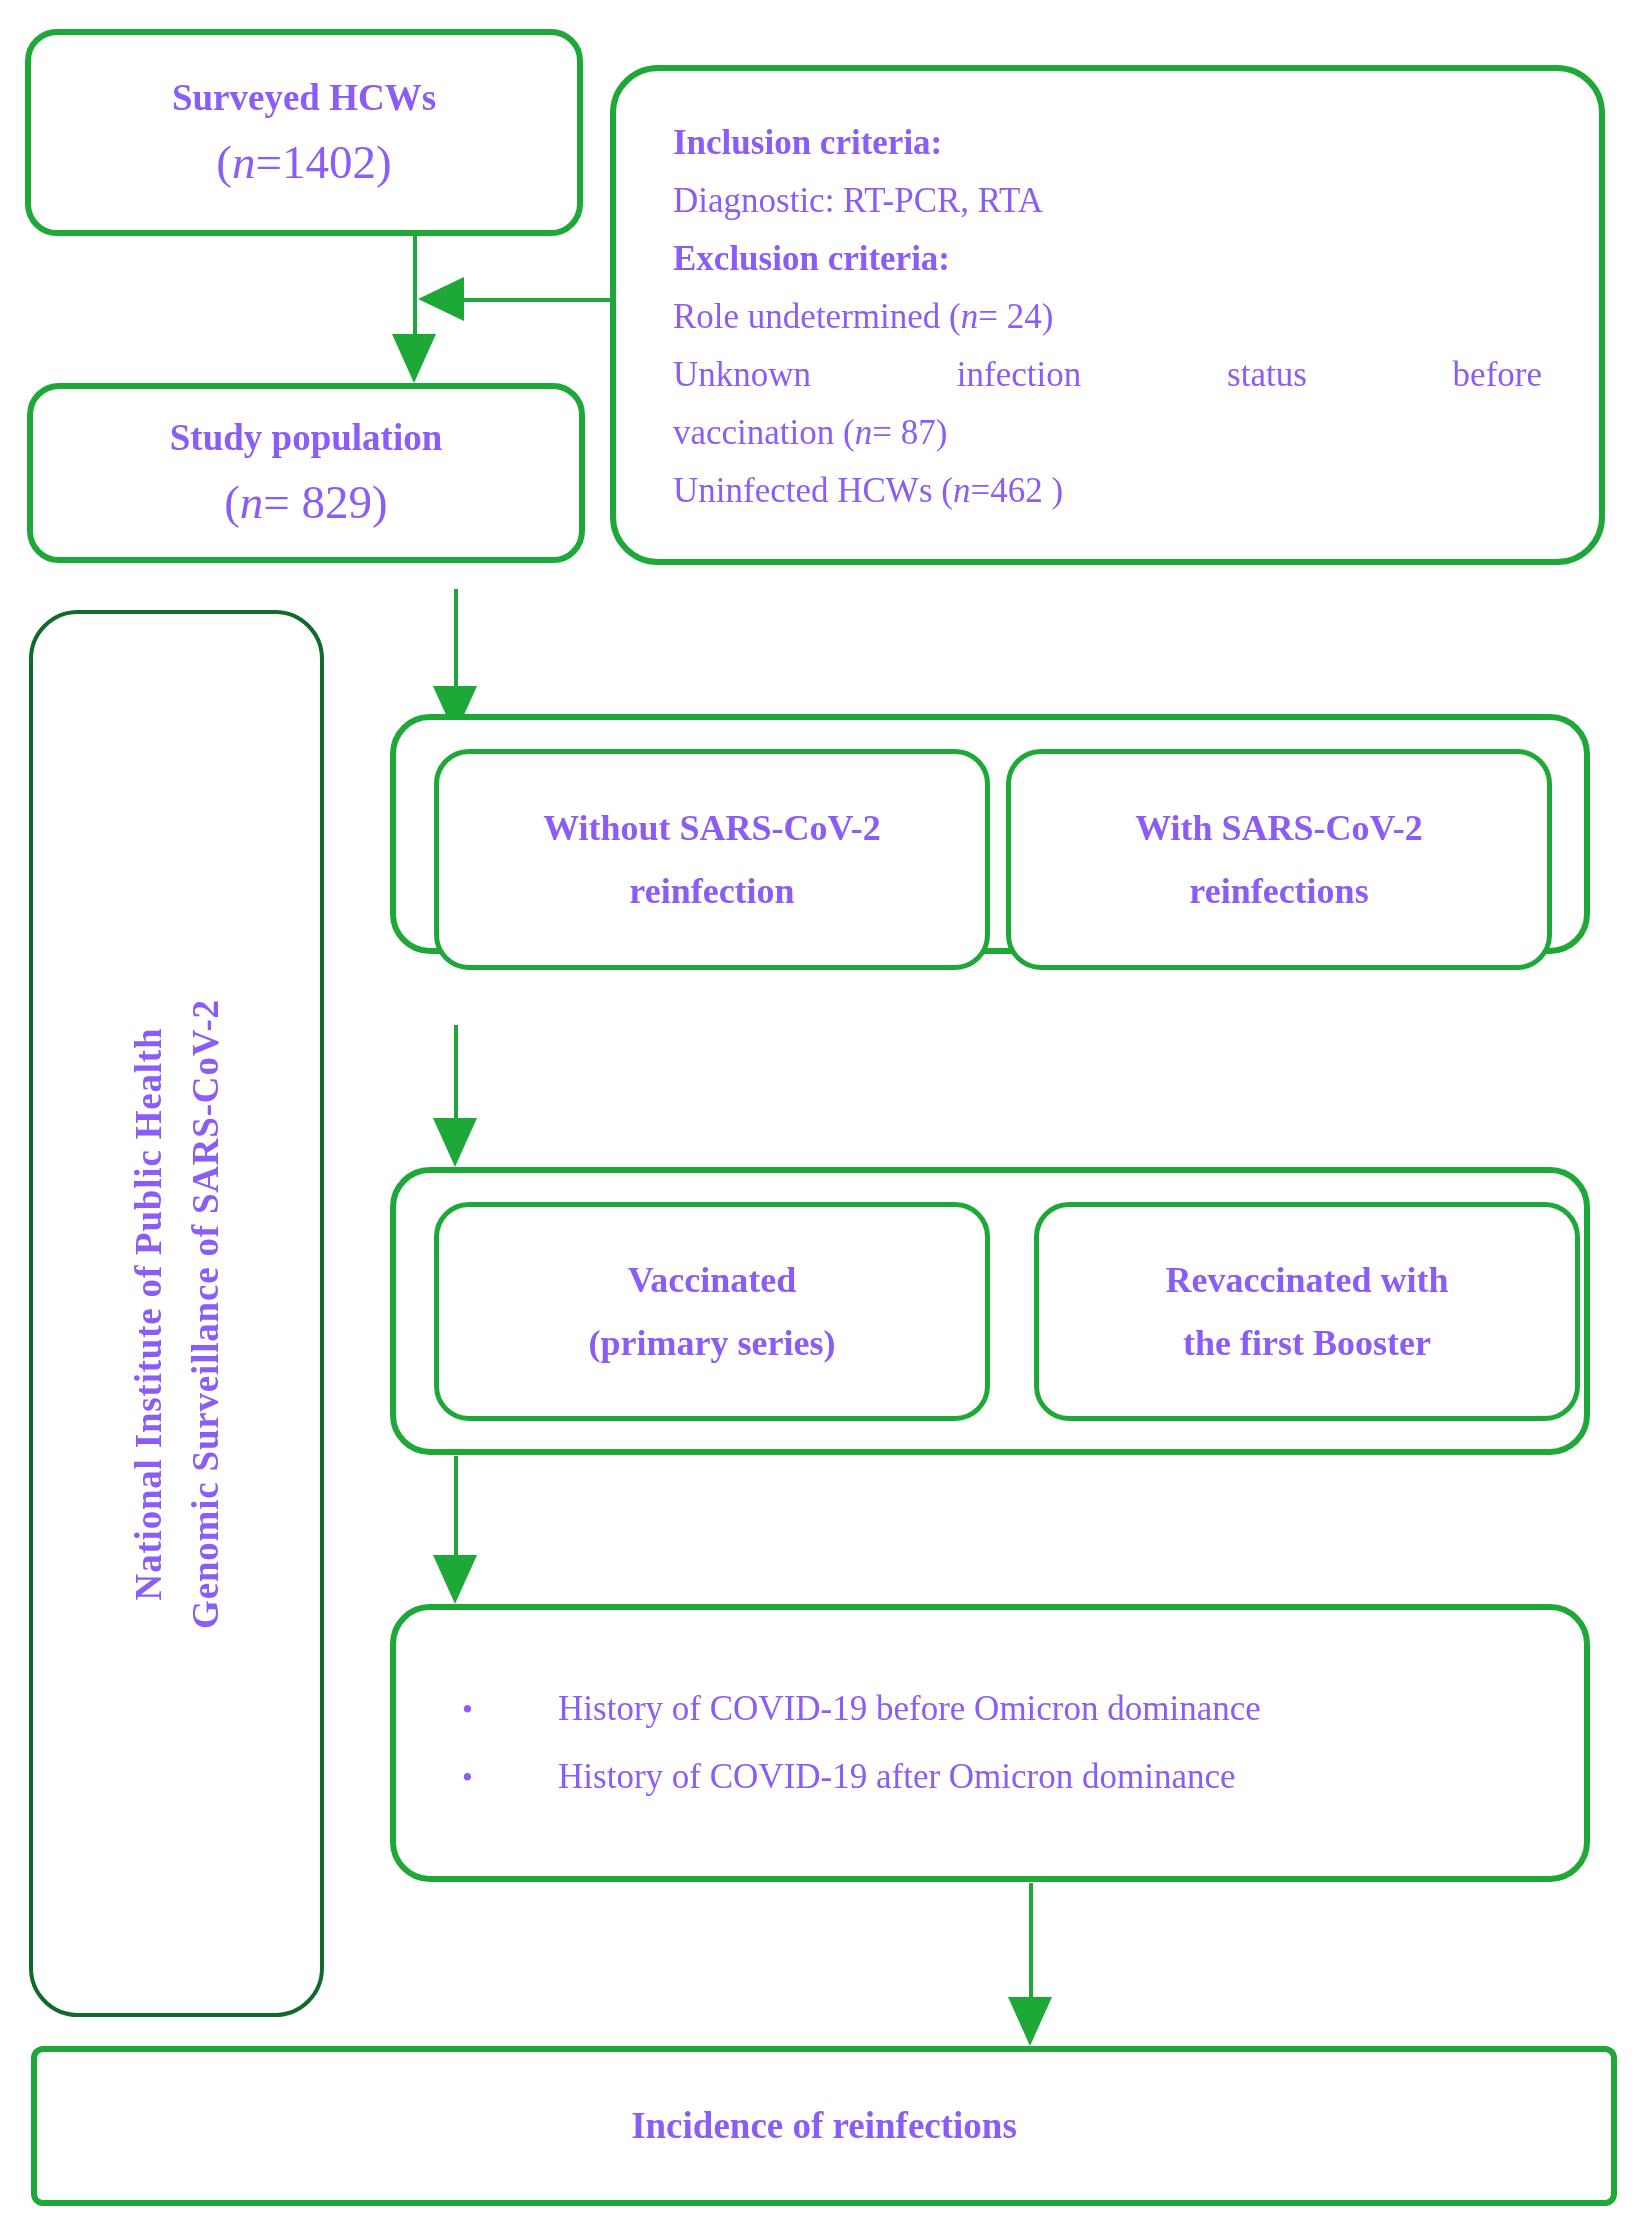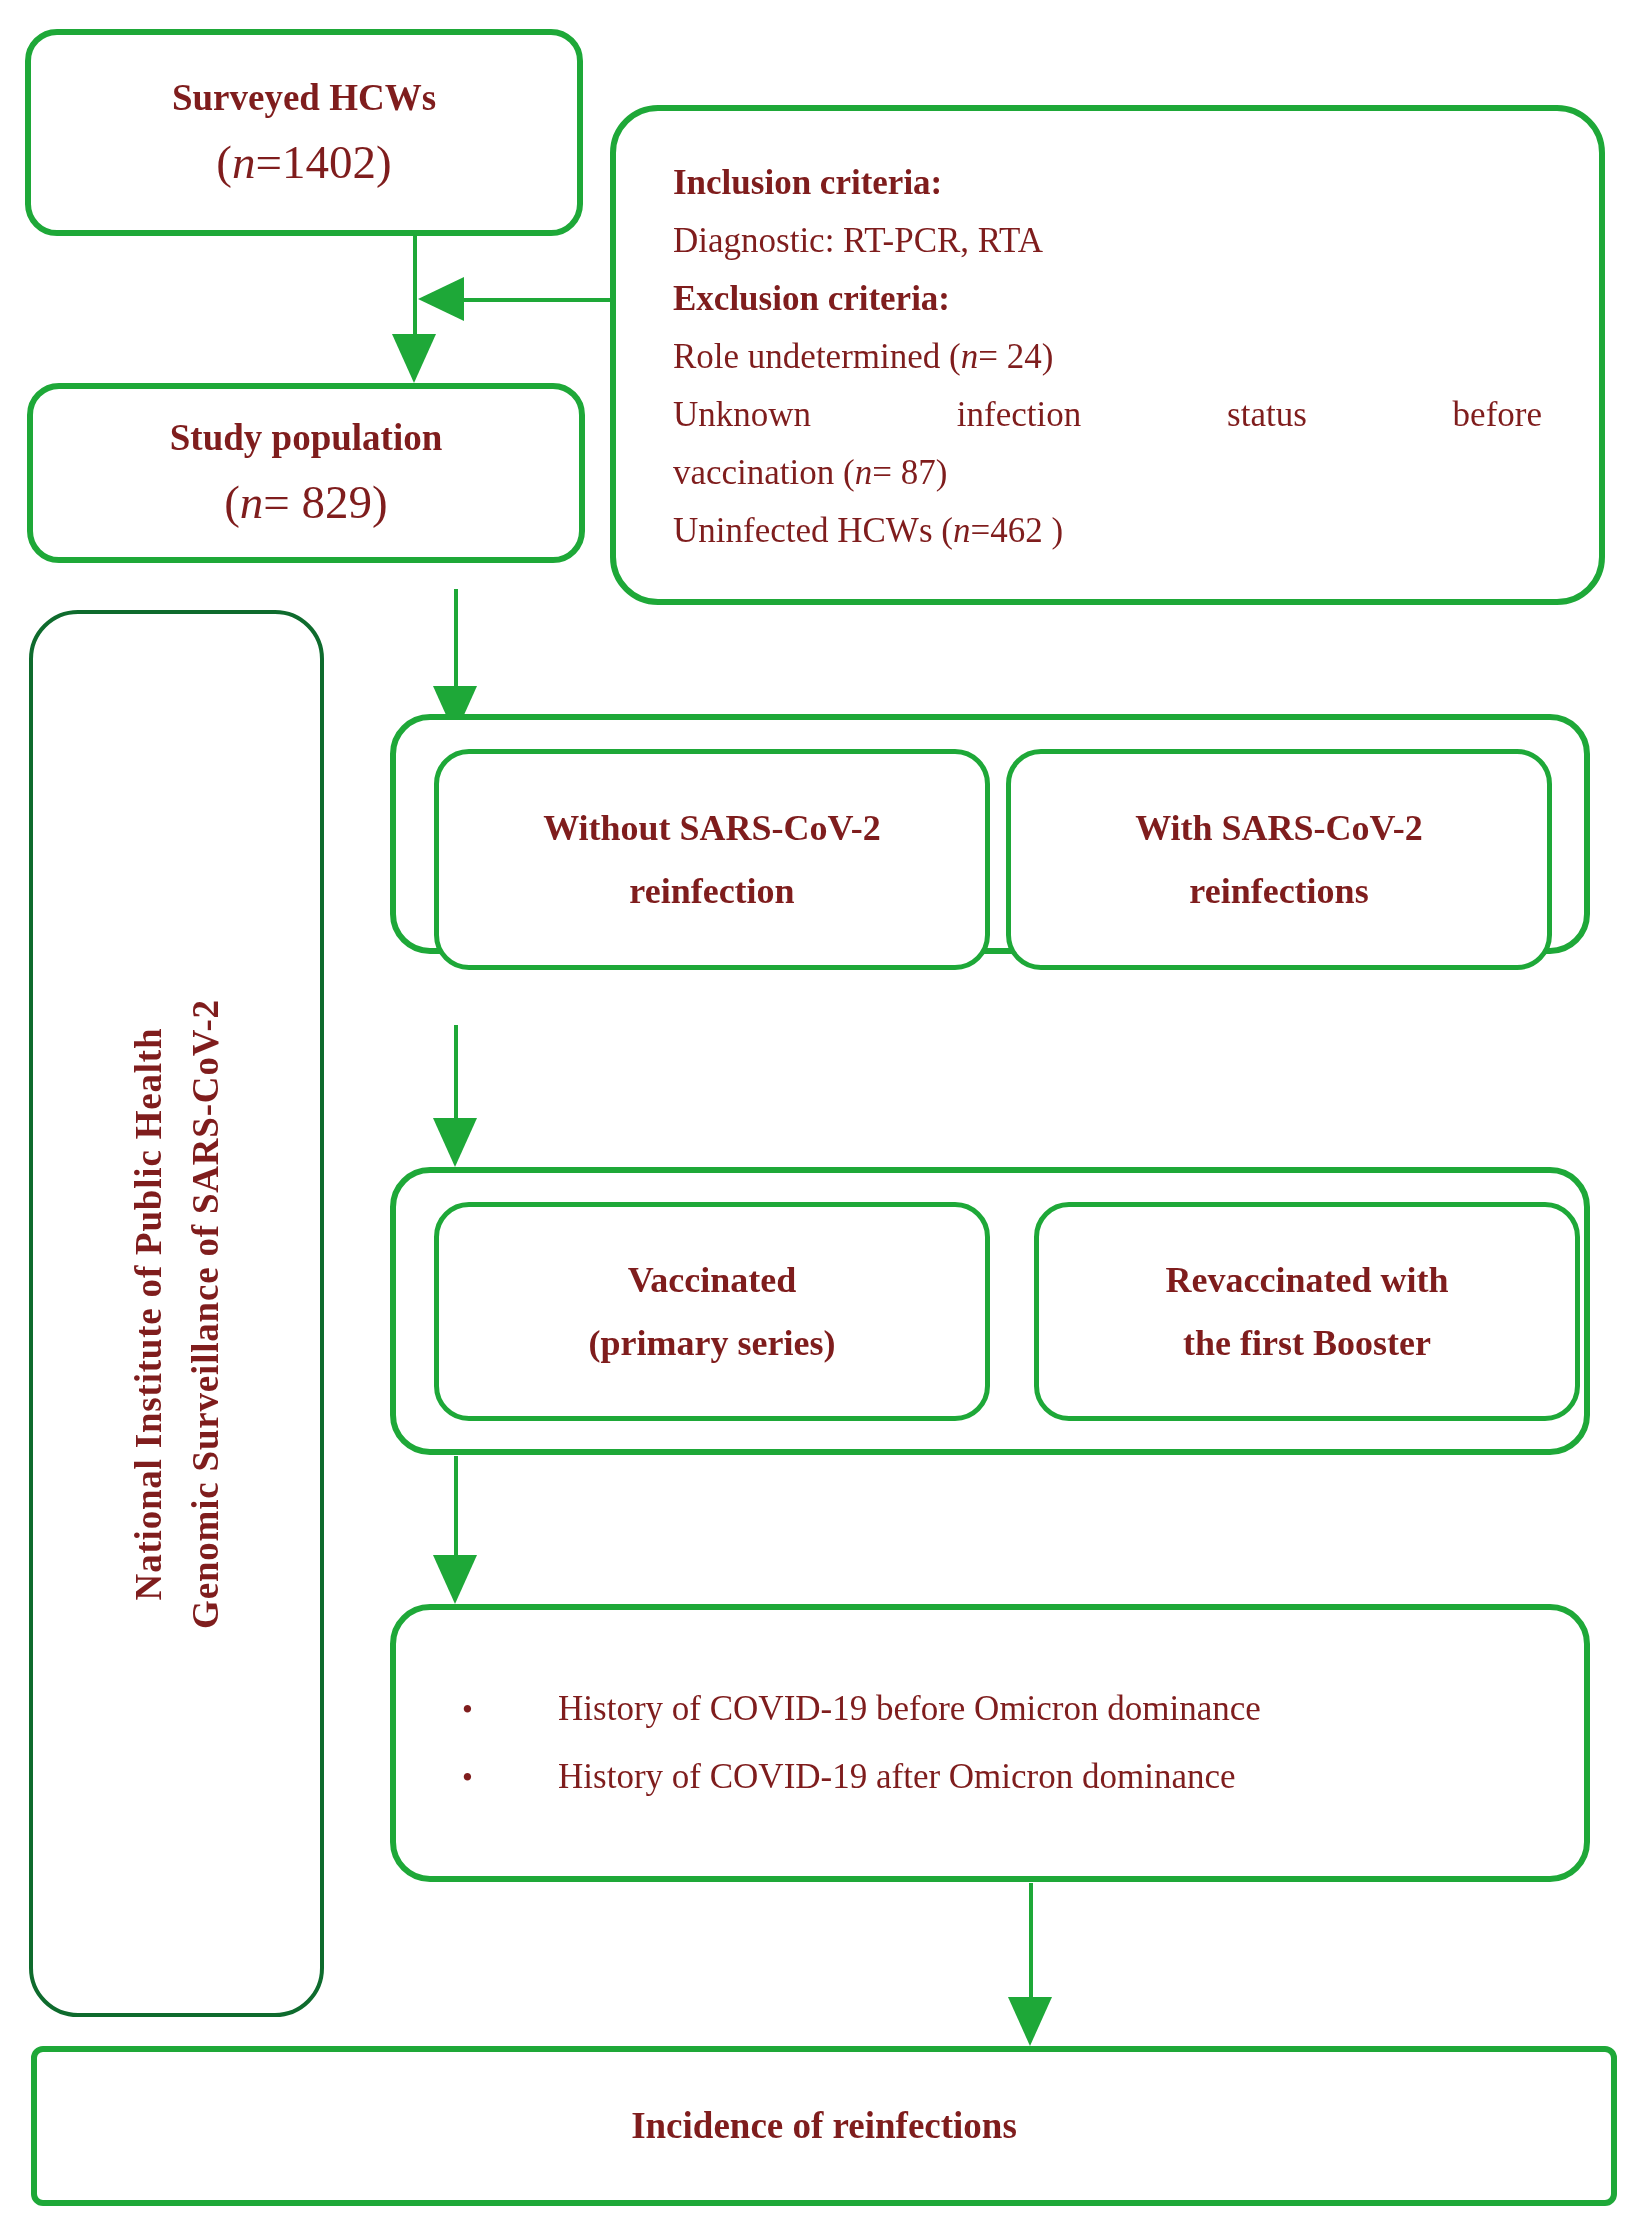--- a/index.html
+++ b/index.html
@@ -2,21 +2,21 @@
 <html style="--green: #1ea838; --dkgreen: #0e6b2d;font-size:12.3px"><head>
 <meta charset="utf-8">
 <style>
   html,body { margin:0; padding:0; background:#ffffff; }
   #canvas {
     position:relative;
     width:1644px;
     height:2216px;
     background:#ffffff;
     font-family:"Liberation Serif", "DejaVu Serif", serif;
-    color:#7f1d1d;
+    color:#8b5cf6;
     overflow:hidden;
   }
   .box {
     position:absolute;
     background:#ffffff;
     border:6.1px solid var(--green);
     border-radius:35px;
     display:flex;
     flex-direction:column;
     align-items:center;
@@ -28,21 +28,20 @@
   .sub   { font-size:47px; line-height:1.5; }
   .ital  { font-style:italic; }
 
   
   #criteria-box {
     align-items:flex-start;
     justify-content:flex-start;
     text-align:left;
     border-radius:48px;
     padding:43px 57px 31px 57px;
-    margin-top:40px;
   }
   .crit-line { font-size:35px; line-height:58px; width:100%; }
   .crit-bold { font-weight:bold; }
   .crit-justify { text-align:justify; text-align-last:justify; }
 
   
   #sidebar-box {
     position:absolute;
     background:#ffffff;
     border:4.6px solid var(--dkgreen);

